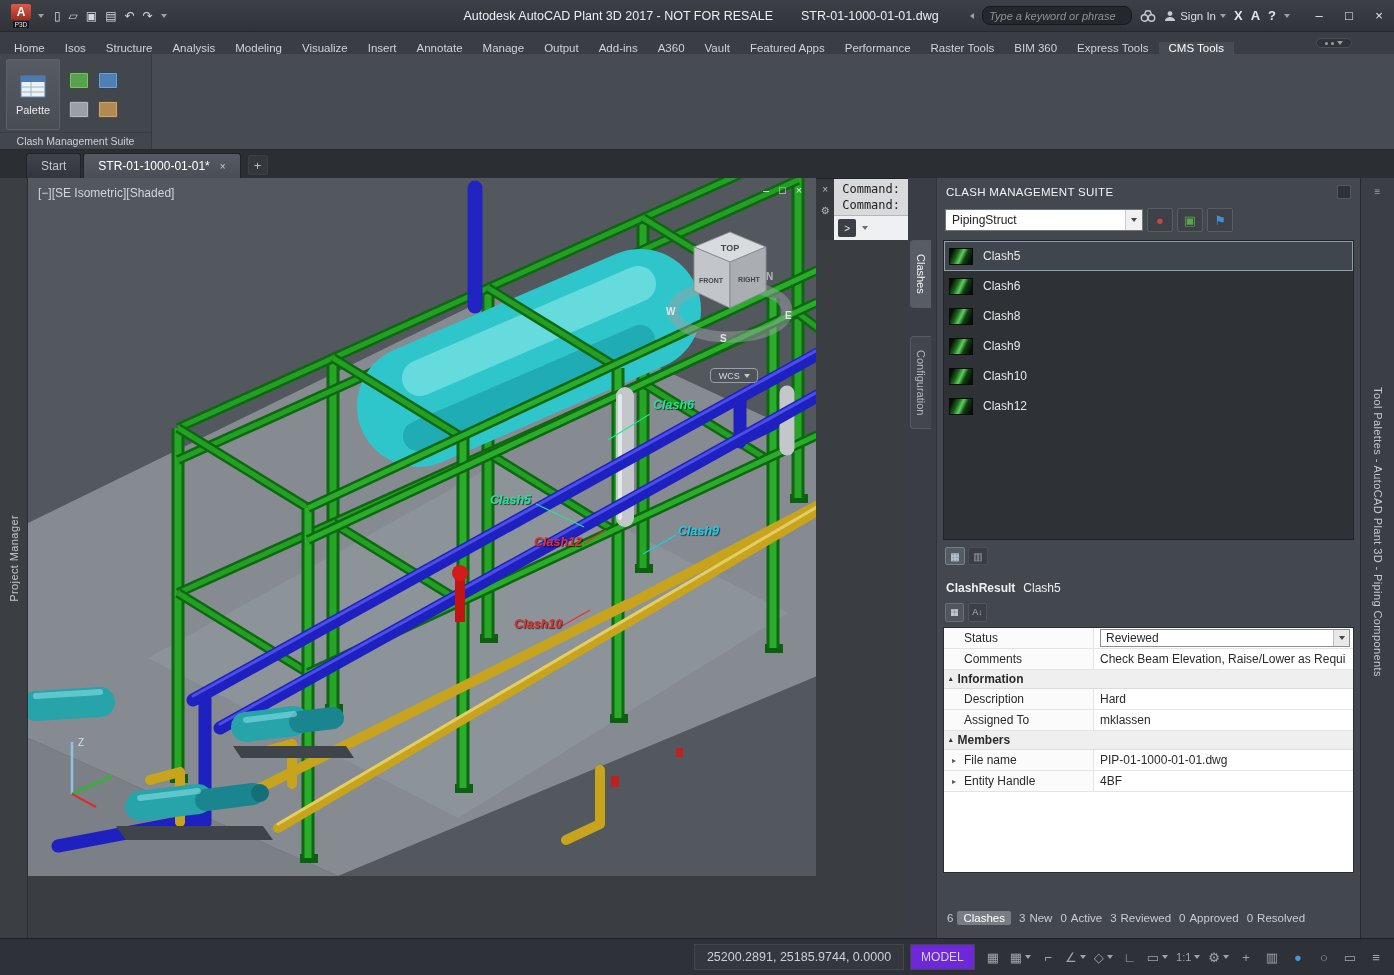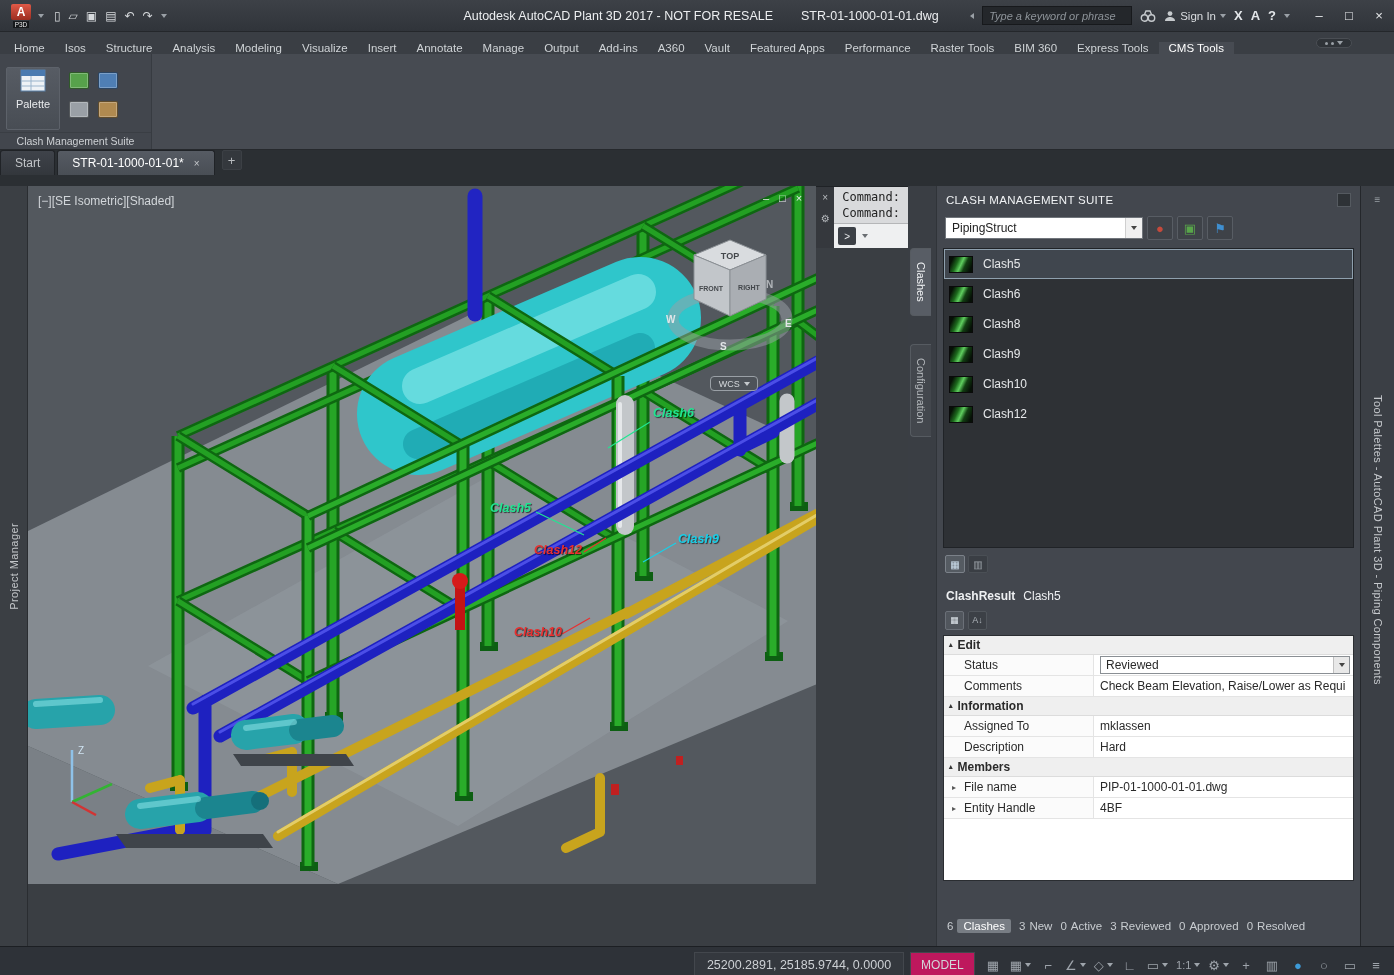--- a/index.html
+++ b/index.html
@@ -16,21 +16,21 @@
   .app-logo{display:flex;flex-direction:column;align-items:center;width:30px;}
   .logo-a{width:20px;height:16px;background:linear-gradient(#e05a48,#9c2d20);color:#fff;
     font-weight:bold;font-size:12px;display:flex;align-items:center;justify-content:center;border-radius:2px;}
   .logo-sub{font-size:6.5px;color:#e8e8e8;background:#17191c;padding:0 2px;margin-top:1px;}
   .qat{display:flex;gap:8px;margin-left:10px;font-size:12px;color:#d6d9dc;align-items:center;}
   .qat-btn{cursor:default;}
   .dim{color:#9aa0a6;}
   .title-center{position:absolute;left:0;right:0;display:flex;justify-content:center;gap:28px;
     font-size:12.5px;color:#eceef0;pointer-events:none;padding-left:8px;}
   .tb-right{margin-left:auto;display:flex;align-items:center;gap:8px;z-index:2;}
-  .search-input{width:150px;height:19px;background:#24272b;border:1px solid #17191c;border-radius:0;
+  .search-input{width:150px;height:19px;background:#24272b;border:1px solid #17191c;border-radius:8px;
     color:#c7ccd1;font-size:11px;padding:0 6px;font-family:"Liberation Sans",sans-serif;}
   .search-input::placeholder{color:#8e949a;font-style:italic;}
   .tb-ic{display:inline-block;}
   .tb-x{font-weight:bold;color:#e3e6e9;font-size:13px;}
   .tb-a{font-weight:bold;color:#e3e6e9;font-size:13px;}
   .tb-help{font-weight:bold;color:#e3e6e9;font-size:13px;}
   .signin{display:flex;align-items:center;gap:4px;font-size:11.5px;color:#dadde0;}
   .win-controls{display:flex;margin-left:6px;}
   .win-btn{width:30px;height:31px;display:flex;align-items:center;justify-content:center;
     font-size:13px;color:#e8eaec;}
@@ -39,31 +39,31 @@
   .ribbon-tabs{height:22px;background:#3a3e44;display:flex;align-items:flex-end;padding-left:4px;
     font-size:11.5px;color:#cfd3d6;}
   .r-tab{padding:0 10px;display:flex;align-items:center;white-space:nowrap;}
   .r-tab.active{background:#474b52;color:#fff;}
   .ribbon-toggle{margin-left:auto;margin-right:42px;align-self:center;display:flex;align-items:center;
     gap:3px;background:#2f3338;border:1px solid #4a4e54;border-radius:8px;padding:2px 8px;color:#9aa0a6;}
   .ribbon-toggle .dot{width:3px;height:3px;background:#9aa0a6;border-radius:50%;}
   .ribbon-body{height:96px;background:#474b52;display:flex;border-bottom:1px solid #26292d;}
   .ribbon-panel{width:152px;display:flex;flex-direction:column;border-right:1px solid #373b41;background:#42464d;}
   .panel-content{flex:1;display:flex;padding:5px 6px 2px;gap:7px;}
-  .big-btn{width:54px;display:flex;flex-direction:column;align-items:center;gap:4px;
+  .big-btn{width:54px;display:flex;flex-direction:column;align-items:center;justify-content:center;gap:4px;
     background:linear-gradient(#575c64,#484d54);border:1px solid #5d626a;border-radius:2px;
-    color:#e9ebed;font-size:11px;margin-top:8px;}
+    color:#e9ebed;font-size:11px;}
   .icon-grid{display:grid;grid-template-columns:24px 24px;grid-auto-rows:24px;gap:5px;align-content:center;}
   .rib-icon{width:20px;height:17px;border:1px solid rgba(0,0,0,.45);border-radius:2px;
     box-shadow:inset 0 0 0 1px rgba(255,255,255,.25);align-self:center;justify-self:center;}
   .panel-title{height:17px;font-size:10.5px;color:#cdd0d4;display:flex;align-items:center;
     justify-content:center;border-top:1px solid #3a3e44;}
 
   
-  .doc-tabs{height:36px;background:#2b2f33;display:flex;align-items:flex-start;gap:2px;}
+  .doc-tabs{height:28px;background:#2b2f33;display:flex;align-items:flex-end;padding-left:26px;gap:2px;}
   .doc-tab{height:25px;display:flex;align-items:center;padding:0 14px;font-size:12px;color:#c3c6c9;
     background:linear-gradient(#3f434a,#33373c);border:1px solid #202327;border-bottom:none;
     border-radius:3px 3px 0 0;}
   .doc-tab.active{background:linear-gradient(#565b63,#494e55);color:#fff;}
   .tab-close{margin-left:10px;font-size:10px;color:#c6c9cc;}
   .new-tab-btn{width:20px;height:20px;margin:0 0 3px 5px;display:flex;align-items:center;justify-content:center;
     color:#b9bcbf;font-size:13px;border:1px solid #3c4045;border-radius:2px;background:#34383d;}
 
   
   .workspace{position:relative;height:760px;background:#3a3e43;}
@@ -167,21 +167,21 @@
   .strip-grip{margin-top:8px;color:#9aa0a6;font-size:10px;}
   .strip-label{margin-top:190px;writing-mode:vertical-rl;font-size:11px;color:#c6c9cd;
     letter-spacing:.4px;white-space:nowrap;}
 
   
   .statusbar{height:37px;background:#2e3238;border-top:1px solid #1c1f23;display:flex;align-items:center;
     justify-content:flex-end;padding-right:6px;gap:2px;}
   .coord-box{height:26px;display:flex;align-items:center;padding:0 12px;background:#34383e;
     border:1px solid #43474d;color:#ccd0d4;font-size:12.5px;margin-right:4px;white-space:nowrap;}
   .model-btn{height:26px;display:flex;align-items:center;padding:0 10px;font-size:12px;color:#d2d5d9;
-    background:#be185d;border:1px solid #43474d;margin-right:4px;}
+    background:#6d28d9;border:1px solid #43474d;margin-right:4px;}
   .sb-icon{min-width:24px;height:26px;display:flex;align-items:center;justify-content:center;gap:3px;
     font-size:13px;color:#9ea4ab;padding:0 3px;}
   .sb-icon .g{line-height:1;font-size:13px;}
 </style>
 </head>
 <body>
 
 <div class="titlebar">
   <div class="app-logo">
     <div class="logo-a">A</div>
@@ -488,24 +488,20 @@
     <div class="result-bar">
       <span class="result-label">ClashResult</span>
       <span>Clash5</span>
     </div>
     <div class="result-toolbar">
       <div class="rt-btn">▦</div>
         <div class="rt-btn dim">A↓</div>
     </div>
     <div class="property-grid">
 
-    <div class="prop-group-row">
-          <span class="group-caret">▴</span>
-          <span class="group-name">Edit</span>
-        </div>
         <div class="prop-row">
           <div class="prop-label">
             <span class="expand-glyph" style="visibility: hidden;">▸</span>
             <span class="prop-label-text">Status</span>
           </div>
           <div class="prop-value">
             <div class="value-dropdown">
           <span class="dd-text">Reviewed</span>
           <span class="dd-arrow">
                 <span class="caret"></span>
@@ -520,30 +516,30 @@
           </div>
           <div class="prop-value">Check Beam Elevation, Raise/Lower as Requi</div>
         </div>
         <div class="prop-group-row">
           <span class="group-caret">▴</span>
           <span class="group-name">Information</span>
         </div>
         <div class="prop-row">
           <div class="prop-label">
             <span class="expand-glyph" style="visibility: hidden;">▸</span>
+            <span class="prop-label-text">Description</span>
+          </div>
+          <div class="prop-value">Hard</div>
+        </div>
+        <div class="prop-row">
+          <div class="prop-label">
+            <span class="expand-glyph" style="visibility: hidden;">▸</span>
             <span class="prop-label-text">Assigned To</span>
           </div>
           <div class="prop-value">mklassen</div>
-        </div>
-        <div class="prop-row">
-          <div class="prop-label">
-            <span class="expand-glyph" style="visibility: hidden;">▸</span>
-            <span class="prop-label-text">Description</span>
-          </div>
-          <div class="prop-value">Hard</div>
         </div>
         <div class="prop-group-row">
           <span class="group-caret">▴</span>
           <span class="group-name">Members</span>
         </div>
         <div class="prop-row">
           <div class="prop-label">
             <span class="expand-glyph">▸</span>
             <span class="prop-label-text">File name</span>
           </div>

